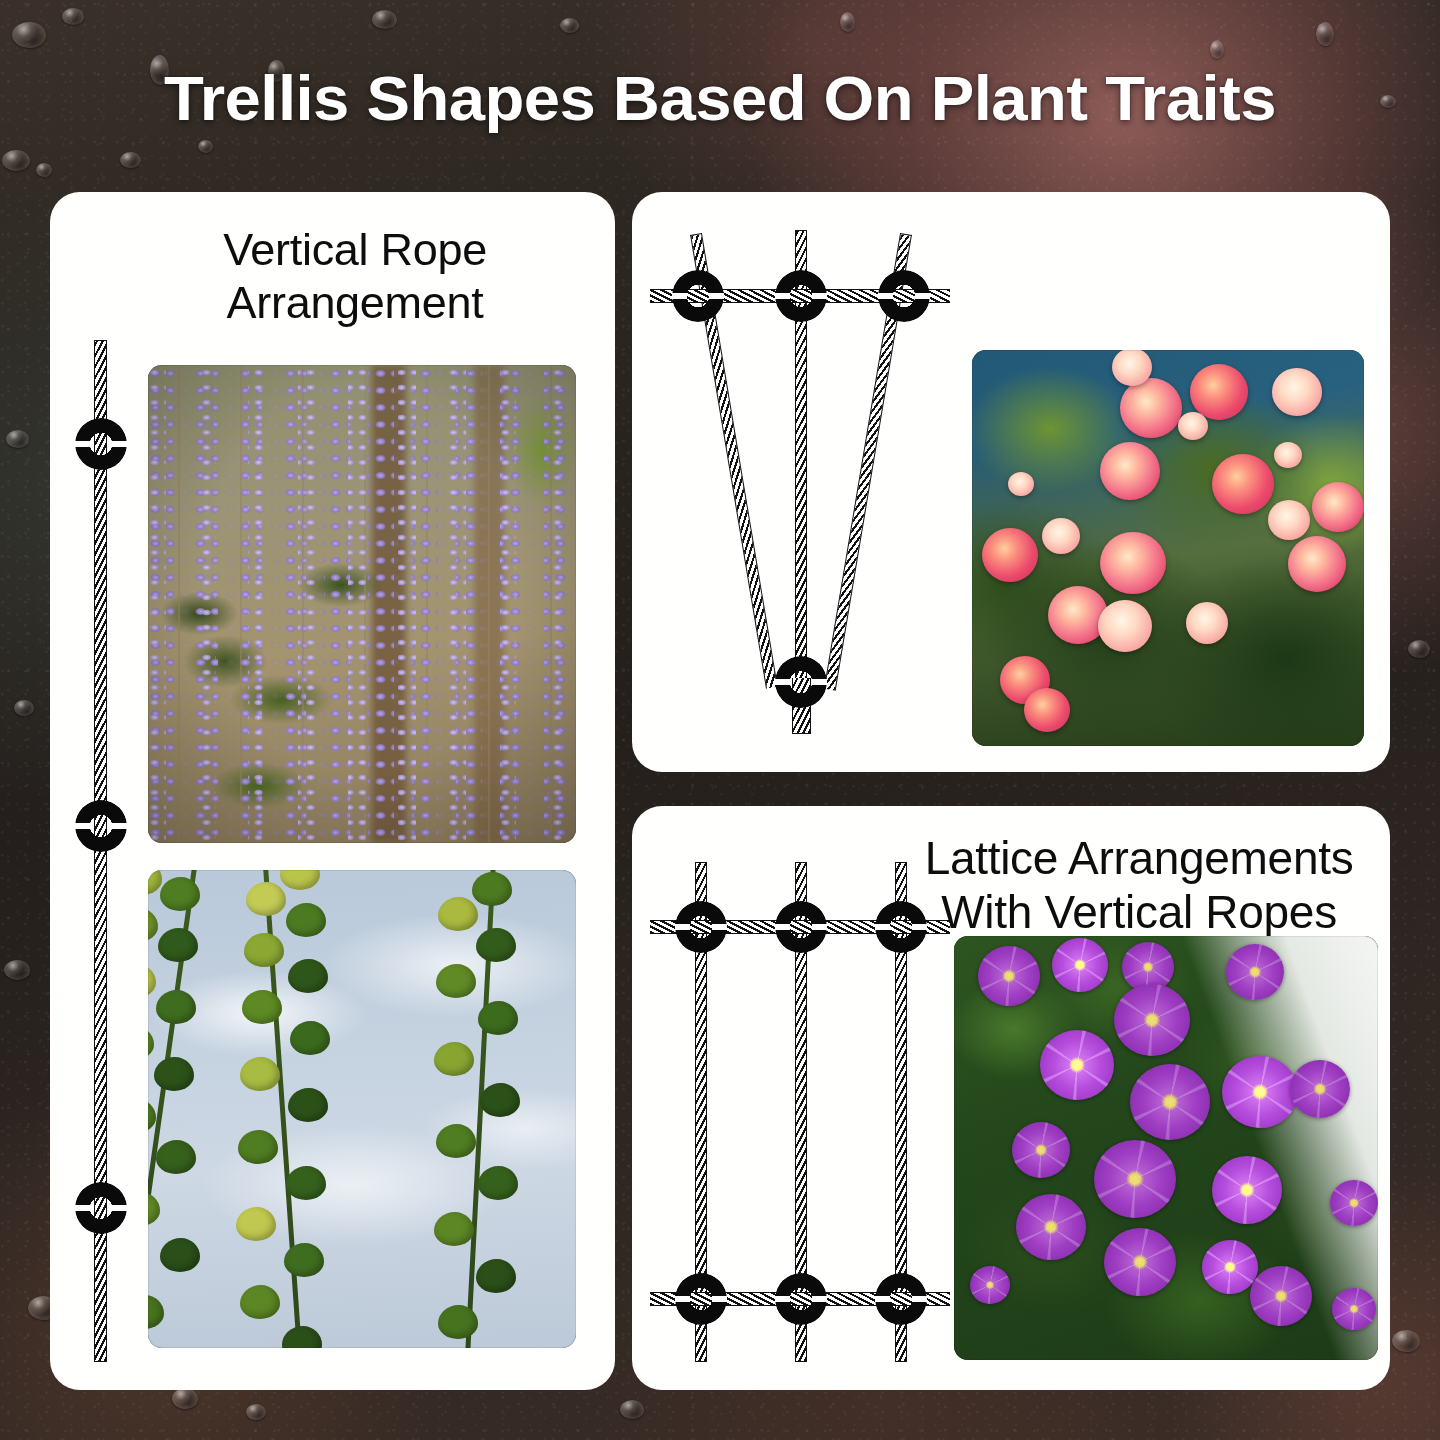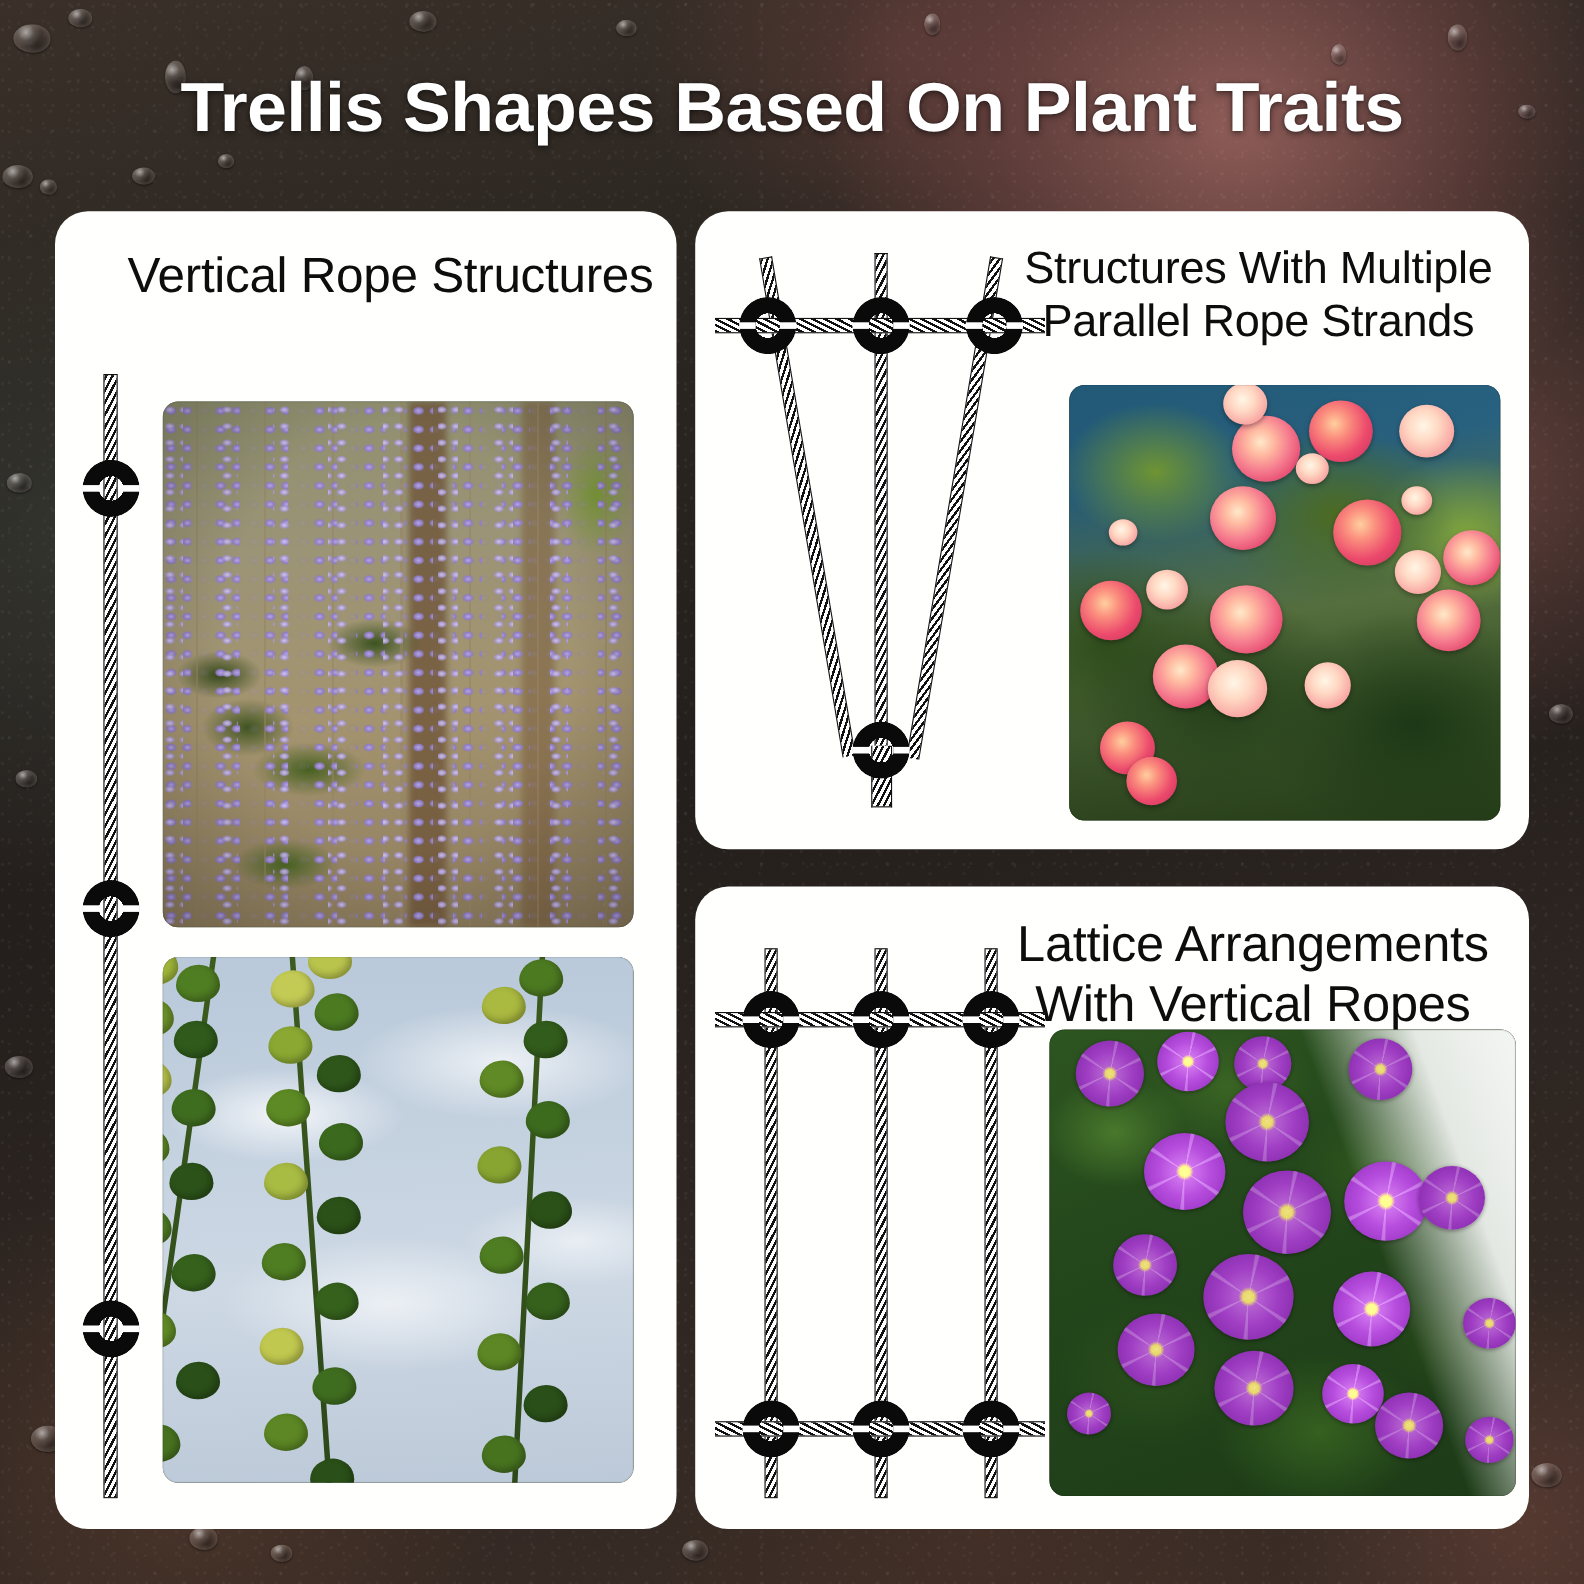--- a/index.html
+++ b/index.html
@@ -351,21 +351,21 @@
   <div class="drop" style="left:1316px;top:22px;  width:18px; height:24px;"></div>
   <div class="drop" style="left:1210px;top:40px;  width:14px; height:19px;"></div>
   <div class="drop" style="left:1380px;top:95px;  width:16px; height:13px;"></div>
   <div class="drop" style="left:560px; top:18px;  width:19px; height:15px;"></div>
   <div class="drop" style="left:840px; top:12px;  width:15px; height:20px;"></div>
 
   <div id="title">Trellis Shapes Based On Plant Traits</div>
 
   <div class="card" id="card-vertical">
 
-    <div class="card-heading" id="heading-vertical">Vertical Rope Structures</div>
+    <div class="card-heading" id="heading-vertical">Vertical Rope Arrangement</div>
 
     <div class="rope-v rope-cap-top rope-cap-bottom" style="left:44px; top:148px; width:13px; height:1022px;"></div>
 
     <div class="knot" style="left:25px; top:226px; width:52px; height:52px;"></div>
     <div class="knot-notch" style="left:25px; top:249px; width:16px;"></div>
     <div class="knot-notch" style="left:61px; top:249px; width:16px;"></div>
 
     <div class="knot" style="left:25px; top:608px; width:52px; height:52px;"></div>
     <div class="knot-notch" style="left:25px; top:631px; width:16px;"></div>
     <div class="knot-notch" style="left:61px; top:631px; width:16px;"></div>
@@ -440,21 +440,20 @@
         <div class="lf" style="left:42px; top:79%; background:#2a4f18;"></div>
         <div class="lf" style="left:4px;  top:88%; background:#47731f;"></div>
       </div>
 
       <div class="photo-frame-shadow"></div>
     </div>
   </div>
 
   <div class="card" id="card-parallel">
 
-    <div class="card-heading" id="heading-parallel">Structures With Multiple Parallel Rope Strands</div>
 
     <div class="rope-v rope-d rope-cap-top" style="left:58px; top:42px; width:12px; height:460px; transform:rotate(-9.5deg);"></div>
 
     <div class="rope-v rope-cap-top" style="left:163px; top:38px; width:12px; height:472px;"></div>
 
     <div class="rope-v rope-d rope-cap-top" style="left:268px; top:42px; width:12px; height:462px; transform:rotate(9.5deg);"></div>
 
     <div class="rope-v rope-cap-bottom" style="left:160px; top:486px; width:19px; height:56px;"></div>
 
     <div class="rope-h" style="left:18px; top:97px; width:300px; height:14px;"></div>

